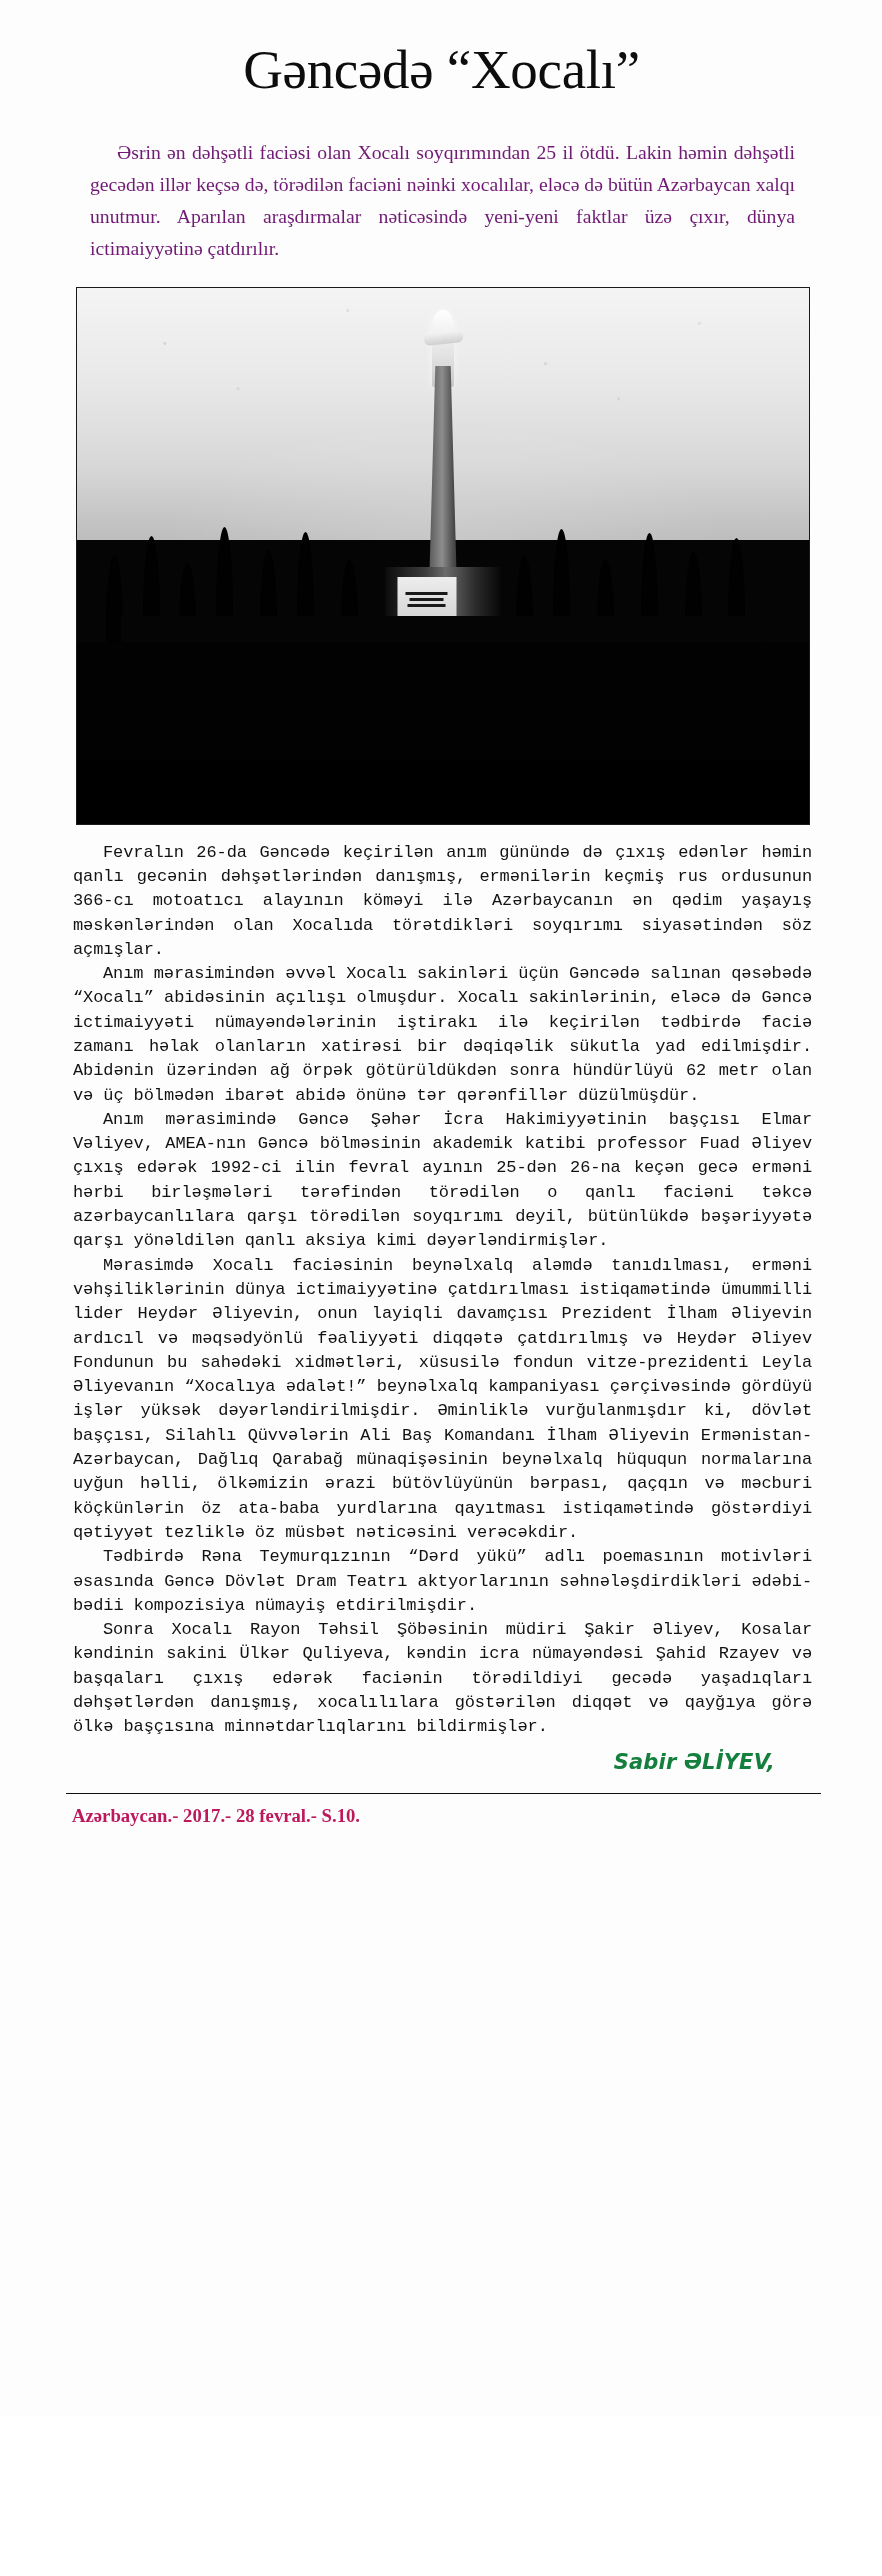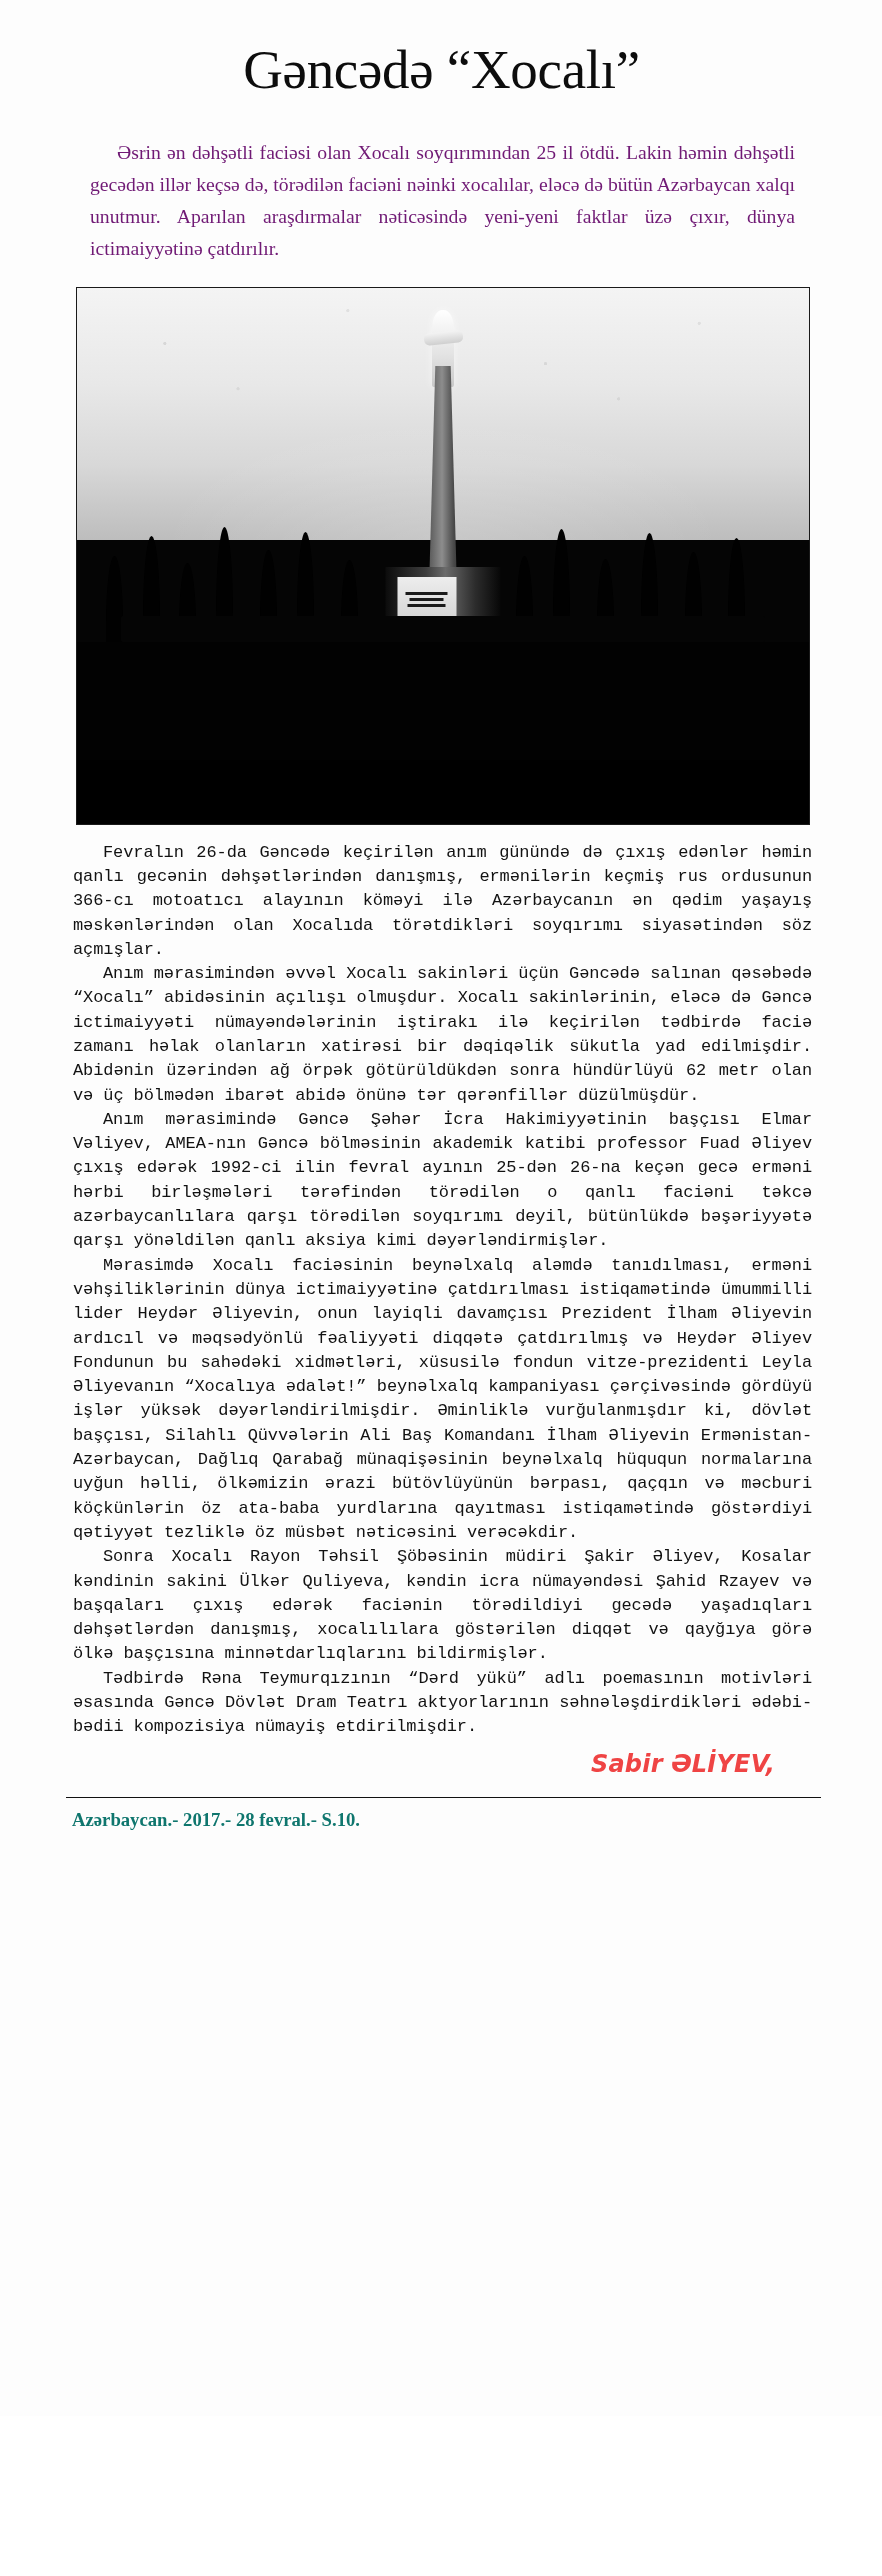--- a/index.html
+++ b/index.html
@@ -193,35 +193,35 @@
   .body-text p {
     margin: 0;
     text-indent: 30px;
   }
   .byline {
     margin: 10.3px 72px 0 0;
     text-align: right;
     font-family: "DejaVu Sans", sans-serif;
     font-style: italic;
     font-weight: 700;
-    font-size: 24px;
+    font-size: 21px;
     letter-spacing: 0.2px;
-    color: #ef4444;
+    color: #15803d;
   }
   .rule {
     margin: 19.4px 26px 0 30px;
     border: 0;
     border-top: 1.9px solid #111;
   }
   .source {
     margin: 10.3px 0 0 36px;
     font-family: "Liberation Serif", serif;
     font-weight: 700;
     font-size: 18.7px;
-    color: #0f766e;
+    color: #be185d;
   }
 </style>
 </head>
 <body>
 
 <div class="page">
 
   <h1 class="headline">
     <span class="l1">Gəncədə “Xocalı”</span>
   </h1>
@@ -261,22 +261,22 @@
       <div class="base"></div>
       <div class="footer-bar"></div>
     </div>
   </div>
 
   <div class="body-text">
     <p>Fevralın 26-da Gəncədə keçirilən anım günündə də çıxış edənlər həmin qanlı gecənin dəhşətlərindən danışmış, ermənilərin keçmiş rus ordusunun 366-cı motoatıcı alayının köməyi ilə Azərbaycanın ən qədim yaşayış məskənlərindən olan Xocalıda törətdikləri soyqırımı siyasətindən söz açmışlar.</p>
     <p>Anım mərasimindən əvvəl Xocalı sakinləri üçün Gəncədə salınan qəsəbədə “Xocalı” abidəsinin açılışı olmuşdur. Xocalı sakinlərinin, eləcə də Gəncə ictimaiyyəti nümayəndələrinin iştirakı ilə keçirilən tədbirdə faciə zamanı həlak olanların xatirəsi bir dəqiqəlik sükutla yad edilmişdir. Abidənin üzərindən ağ örpək götürüldükdən sonra hündürlüyü 62 metr olan və üç bölmədən ibarət abidə önünə tər qərənfillər düzülmüşdür.</p>
     <p>Anım mərasimində Gəncə Şəhər İcra Hakimiyyətinin başçısı Elmar Vəliyev, AMEA-nın Gəncə bölməsinin akademik katibi professor Fuad Əliyev çıxış edərək 1992-ci ilin fevral ayının 25-dən 26-na keçən gecə erməni hərbi birləşmələri tərəfindən törədilən o qanlı faciəni təkcə azərbaycanlılara qarşı törədilən soyqırımı deyil, bütünlükdə bəşəriyyətə qarşı yönəldilən qanlı aksiya kimi dəyərləndirmişlər.</p>
     <p>Mərasimdə Xocalı faciəsinin beynəlxalq aləmdə tanıdılması, erməni vəhşiliklərinin dünya ictimaiyyətinə çatdırılması istiqamətində ümummilli lider Heydər Əliyevin, onun layiqli davamçısı Prezident İlham Əliyevin ardıcıl və məqsədyönlü fəaliyyəti diqqətə çatdırılmış və Heydər Əliyev Fondunun bu sahədəki xidmətləri, xüsusilə fondun vitze-prezidenti Leyla Əliyevanın “Xocalıya ədalət!” beynəlxalq kampaniyası çərçivəsində gördüyü işlər yüksək dəyərləndirilmişdir. Əminliklə vurğulanmışdır ki, dövlət başçısı, Silahlı Qüvvələrin Ali Baş Komandanı İlham Əliyevin Ermənistan-Azərbaycan, Dağlıq Qarabağ münaqişəsinin beynəlxalq hüququn normalarına uyğun həlli, ölkəmizin ərazi bütövlüyünün bərpası, qaçqın və məcburi köçkünlərin öz ata-baba yurdlarına qayıtması istiqamətində göstərdiyi qətiyyət tezliklə öz müsbət nəticəsini verəcəkdir.</p>
+    <p>Tədbirdə Rəna Teymurqızının “Dərd yükü” adlı poemasının motivləri əsasında Gəncə Dövlət Dram Teatrı aktyorlarının səhnələşdirdikləri ədəbi-bədii kompozisiya nümayiş etdirilmişdir.</p>
     <p>Sonra Xocalı Rayon Təhsil Şöbəsinin müdiri Şakir Əliyev, Kosalar kəndinin sakini Ülkər Quliyeva, kəndin icra nümayəndəsi Şahid Rzayev və başqaları çıxış edərək faciənin törədildiyi gecədə yaşadıqları dəhşətlərdən danışmış, xocalılılara göstərilən diqqət və qayğıya görə ölkə başçısına minnətdarlıqlarını bildirmişlər.</p>
-    <p>Tədbirdə Rəna Teymurqızının “Dərd yükü” adlı poemasının motivləri əsasında Gəncə Dövlət Dram Teatrı aktyorlarının səhnələşdirdikləri ədəbi-bədii kompozisiya nümayiş etdirilmişdir.</p>
   </div>
 
   <div class="byline">Sabir ƏLİYEV,</div>
 
   <hr class="rule">
 
   <div class="source">Azərbaycan.- 2017.- 28 fevral.- S.10.</div>
 
 </div>
 

